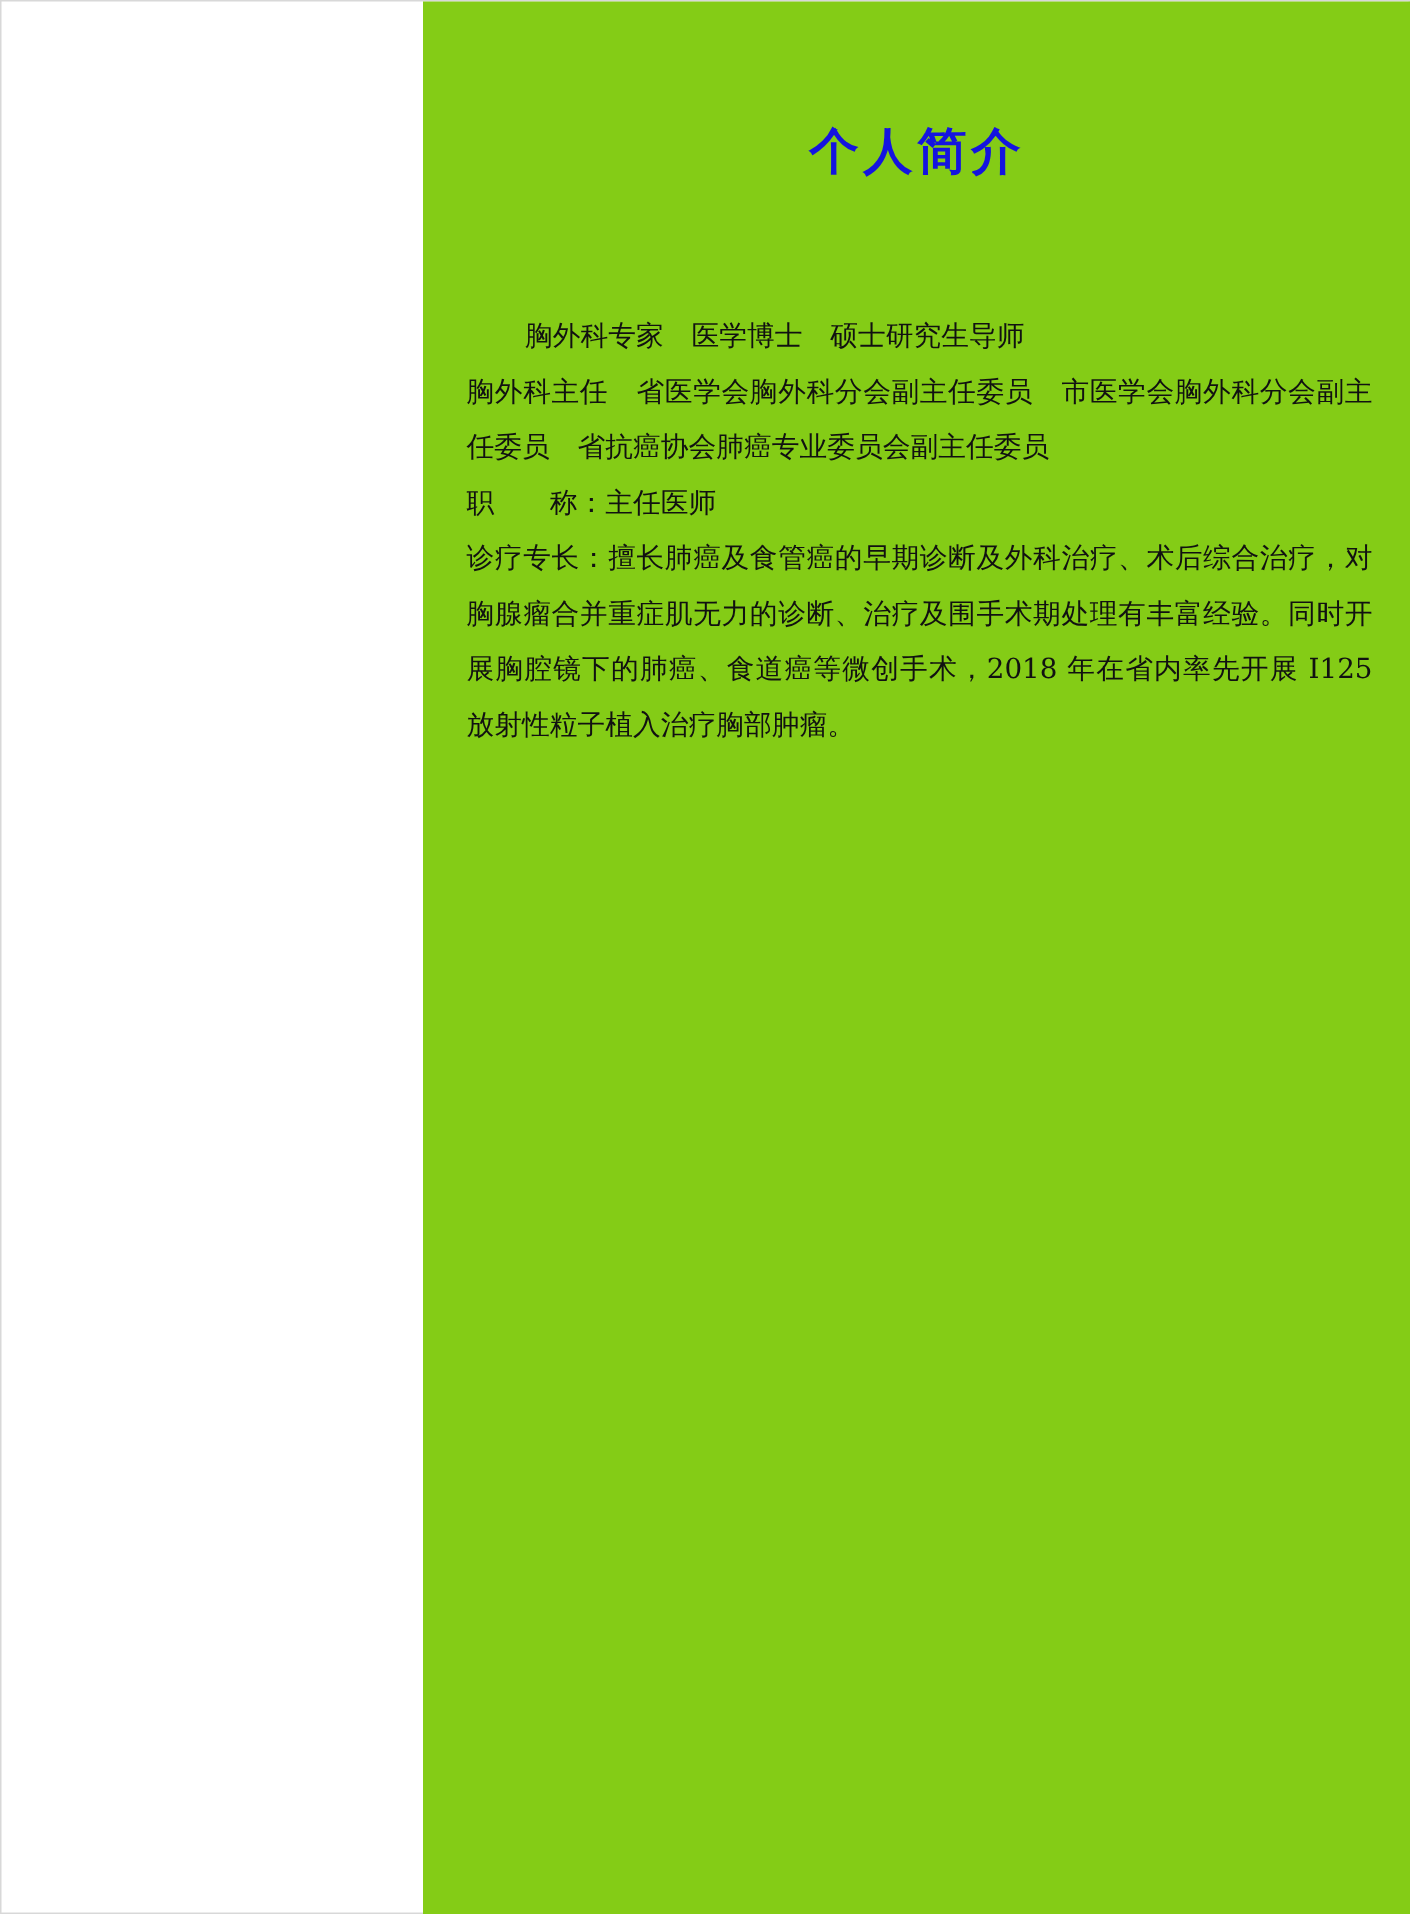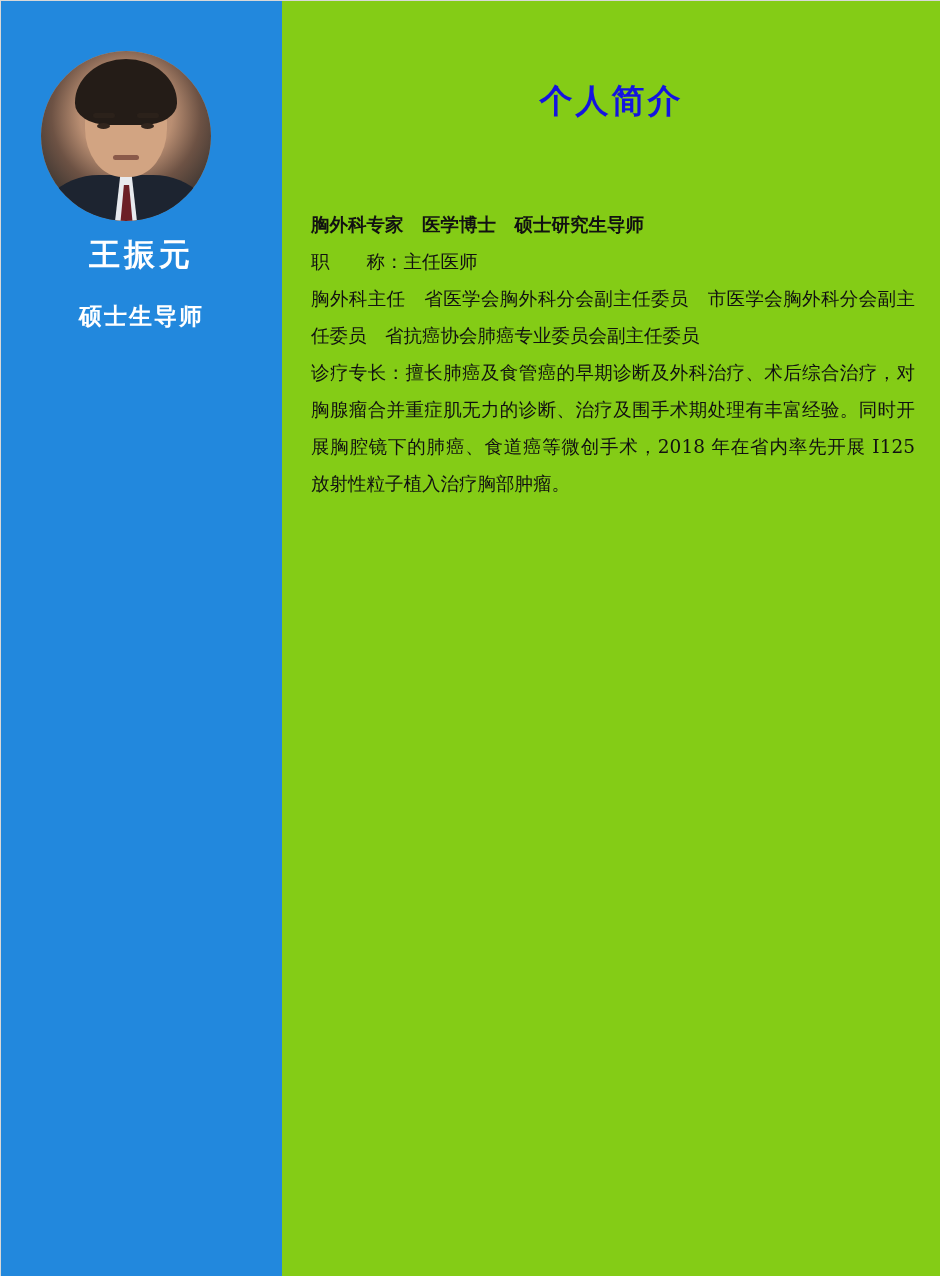--- a/index.html
+++ b/index.html
@@ -184,54 +184,35 @@
     font-family: "DejaVu Serif", "Liberation Serif", serif;
     font-size: 18.5px;
     line-height: 37px;
   }
   .body-text p {
     margin: 0 0 0 0;
     text-align: justify;
     text-justify: inter-ideograph;
   }
   .body-text p.lead {
-    font-weight: bold;
+    font-weight: normal;
+    margin-left: 39px;
   }
 </style>
 </head>
 <body>
 
 <div class="page">
 
-  <div class="sidebar">
-
-    <div class="avatar">
-      <div class="bg"></div>
-      <div class="shoulders"></div>
-      <div class="shirt"></div>
-      <div class="tie"></div>
-      <div class="face"></div>
-      <div class="hair"></div>
-      <div class="brow-l"></div>
-      <div class="brow-r"></div>
-      <div class="eye-l"></div>
-      <div class="eye-r"></div>
-      <div class="mouth"></div>
-    </div>
-
-    <div class="sidebar-name">王振元</div>
-
-    <div class="sidebar-role">硕士生导师</div>
-  </div>
 
   <div class="content">
 
     <div class="title">个人简介</div>
 
     <div class="body-text">
       <p class="lead">胸外科专家　医学博士　硕士研究生导师</p>
+      <p>胸外科主任　省医学会胸外科分会副主任委员　市医学会胸外科分会副主任委员　省抗癌协会肺癌专业委员会副主任委员</p>
       <p>职　　称：主任医师</p>
-      <p>胸外科主任　省医学会胸外科分会副主任委员　市医学会胸外科分会副主任委员　省抗癌协会肺癌专业委员会副主任委员</p>
       <p>诊疗专长：擅长肺癌及食管癌的早期诊断及外科治疗、术后综合治疗，对胸腺瘤合并重症肌无力的诊断、治疗及围手术期处理有丰富经验。同时开展胸腔镜下的肺癌、食道癌等微创手术，2018 年在省内率先开展 I125 放射性粒子植入治疗胸部肿瘤。</p>
     </div>
 
   </div>
 </div>
 
 </body></html>

